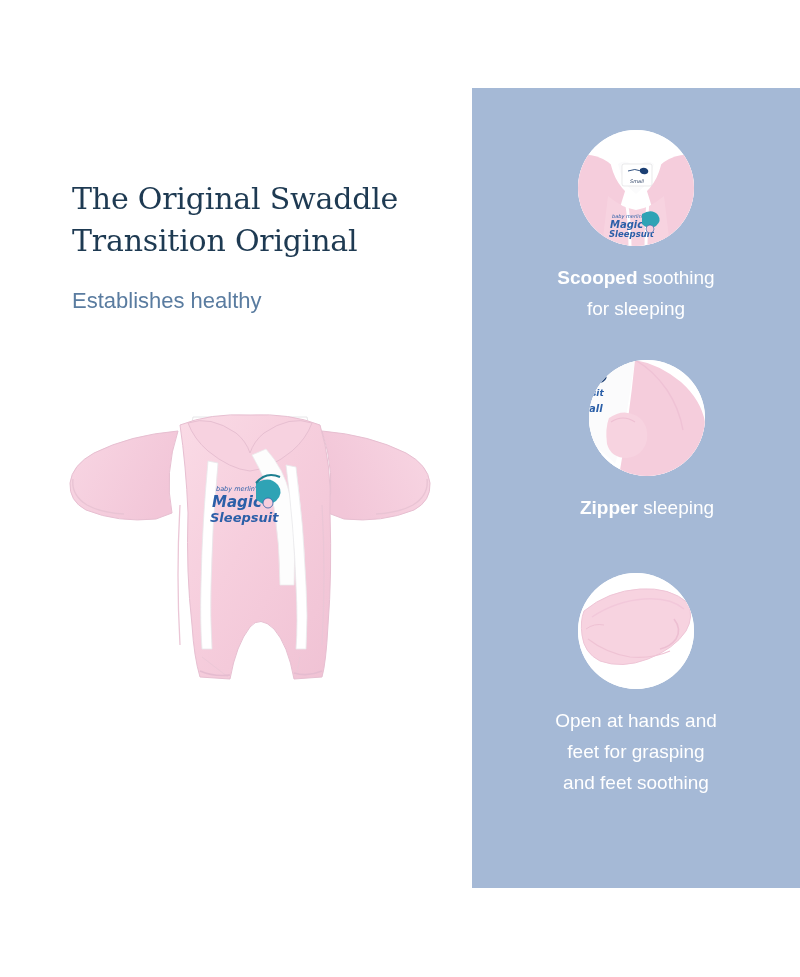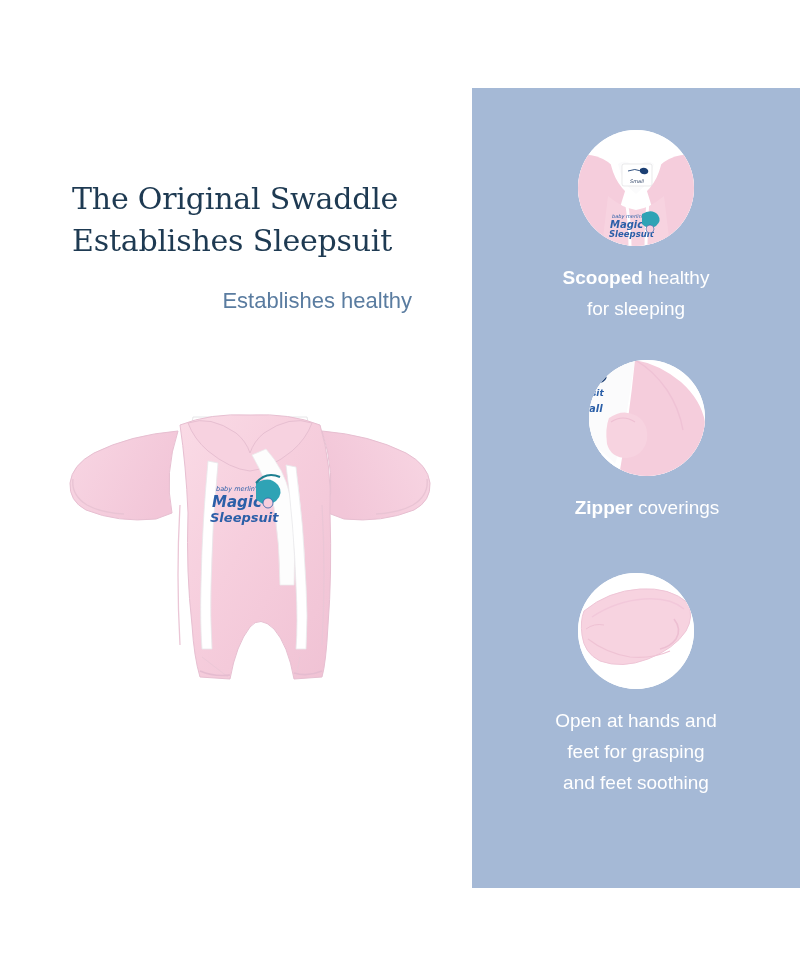--- a/index.html
+++ b/index.html
@@ -43,21 +43,21 @@
     position: absolute;
     left: 72px;
     top: 262px;
     width: 340px;
     font-family: "Liberation Sans", sans-serif;
     font-weight: 400;
     font-size: 22px;
     line-height: 33px;
     color: #5a7ca0;
   }
-  #subhead .sub-line { display: block; text-align: right; }
+  #subhead .sub-line { display: block; }
 
   
   #product-photo {
     position: absolute;
     left: 60px;
     top: 395px;
     width: 380px;
     height: 390px;
   }
   #product-photo svg { display: block; width: 380px; height: 390px; }
@@ -104,21 +104,21 @@
   .feature-caption .cap-line { display: block; }
   .feature-caption .cap-strong { font-weight: 700; }
 </style>
 </head>
 <body>
 
 <div id="left-column">
 
   <h1 id="headline">
     <span class="hl-line">The Original Swaddle</span>
-    <span class="hl-line">Establishes Sleepsuit</span>
+    <span class="hl-line">Transition Original</span>
   </h1>
 
   <p id="subhead">
     <span class="sub-line">Establishes healthy</span>
   </p>
 
   <div id="product-photo">
     <svg viewBox="0 0 380 390" xmlns="http://www.w3.org/2000/svg">
       <defs>
         <linearGradient id="pinkGrad" x1="0" y1="0" x2="1" y2="1">
@@ -221,21 +221,21 @@
         <path d="M70 70 Q68 92 68 116" stroke="#ffffff" stroke-width="3" fill="none"></path>
         <text x="34" y="88" font-family="DejaVu Sans, sans-serif" font-size="5" fill="#2b5fa8" font-style="italic">baby merlin's</text>
         <text x="32" y="98" font-family="DejaVu Sans, sans-serif" font-size="10" fill="#2b5fa8" font-style="italic" font-weight="bold">Magic</text>
         <text x="31" y="107" font-family="DejaVu Sans, sans-serif" font-size="8.5" fill="#2b5fa8" font-style="italic" font-weight="bold">Sleepsuit</text>
         <path d="M64 84 q10 -6 16 1 q4 6 -2 11 q-7 5 -14 -2 z" fill="#2fa3b5"></path>
         <circle cx="72" cy="99" r="4" fill="#f6cedd" stroke="#2b5fa8" stroke-width="0.6"></circle>
       </svg>
     </div>
     <div class="feature-caption">
       <span class="cap-line">
-        <span class="cap-strong">Scooped</span><span> healthy</span>
+        <span class="cap-strong">Scooped</span><span> soothing</span>
       </span>
       <span class="cap-line">
         <span>for sleeping</span>
       </span>
     </div>
   </div>
 
   <div class="feature-block" id="feature-1">
     <div class="feature-circle">
       <svg viewBox="0 0 116 116" xmlns="http://www.w3.org/2000/svg">
@@ -246,21 +246,21 @@
         <path d="M20 58 Q34 48 48 56 Q60 64 58 80 Q54 96 38 98 Q22 98 18 84 Q16 68 20 58 Z" fill="#f7d3e0"></path>
         <path d="M22 62 Q34 54 46 62" stroke="#eec0d3" stroke-width="1.2" fill="none"></path>
         <path d="M0 84 Q16 92 30 108 L26 116 L0 116 Z" fill="#ffffff"></path>
         <path d="M2 10 q8 -4 14 2 q4 6 -2 10 q-7 4 -13 -3 z" fill="#1c3f73"></path>
         <text x="2" y="36" font-family="DejaVu Sans, sans-serif" font-size="9" fill="#2b5fa8" font-style="italic" font-weight="bold">sit</text>
         <text x="0" y="52" font-family="DejaVu Sans, sans-serif" font-size="10" fill="#2b5fa8" font-style="italic" font-weight="bold">all</text>
       </svg>
     </div>
     <div class="feature-caption">
       <span class="cap-line">
-        <span class="cap-strong">Zipper</span><span> coverings</span>
+        <span class="cap-strong">Zipper</span><span> sleeping</span>
       </span>
     </div>
   </div>
 
   <div class="feature-block" id="feature-2">
     <div class="feature-circle">
       <svg viewBox="0 0 116 116" xmlns="http://www.w3.org/2000/svg">
         <rect width="116" height="116" fill="#ffffff"></rect>
         <path d="M6 38 Q30 18 62 16 Q92 14 110 30 Q116 44 108 58 Q96 76 70 86 Q44 96 22 88 Q6 80 4 62 Q2 48 6 38 Z" fill="#f7d3e0" stroke="#eec5d6" stroke-width="1"></path>
         <path d="M14 44 Q38 28 66 26 Q92 24 106 36" stroke="#f2c8da" stroke-width="1.4" fill="none"></path>

